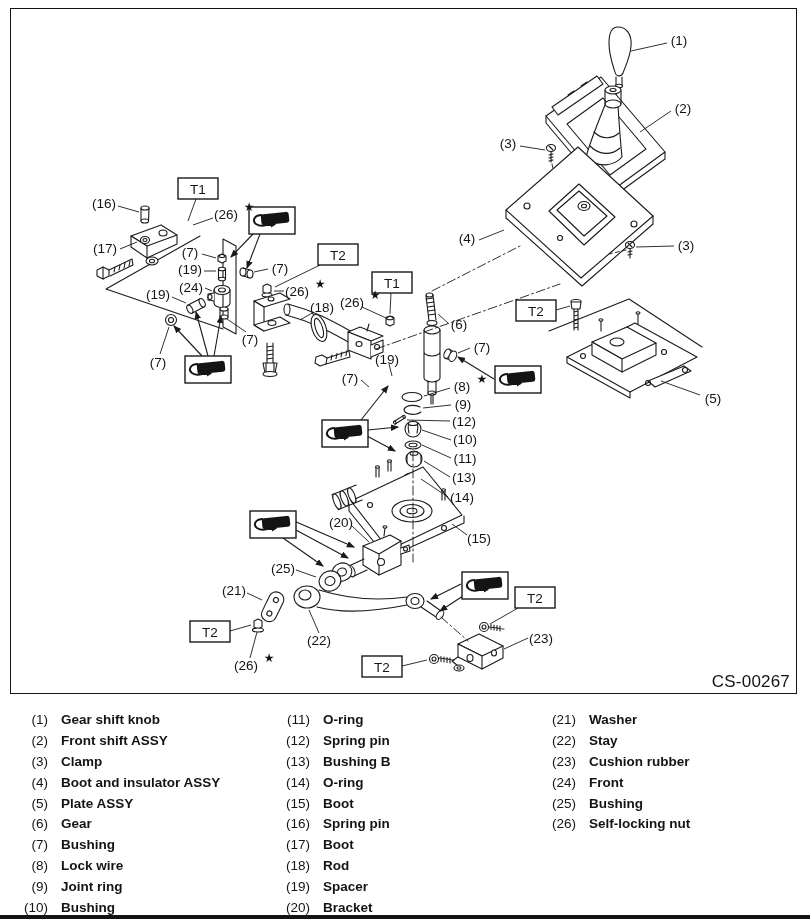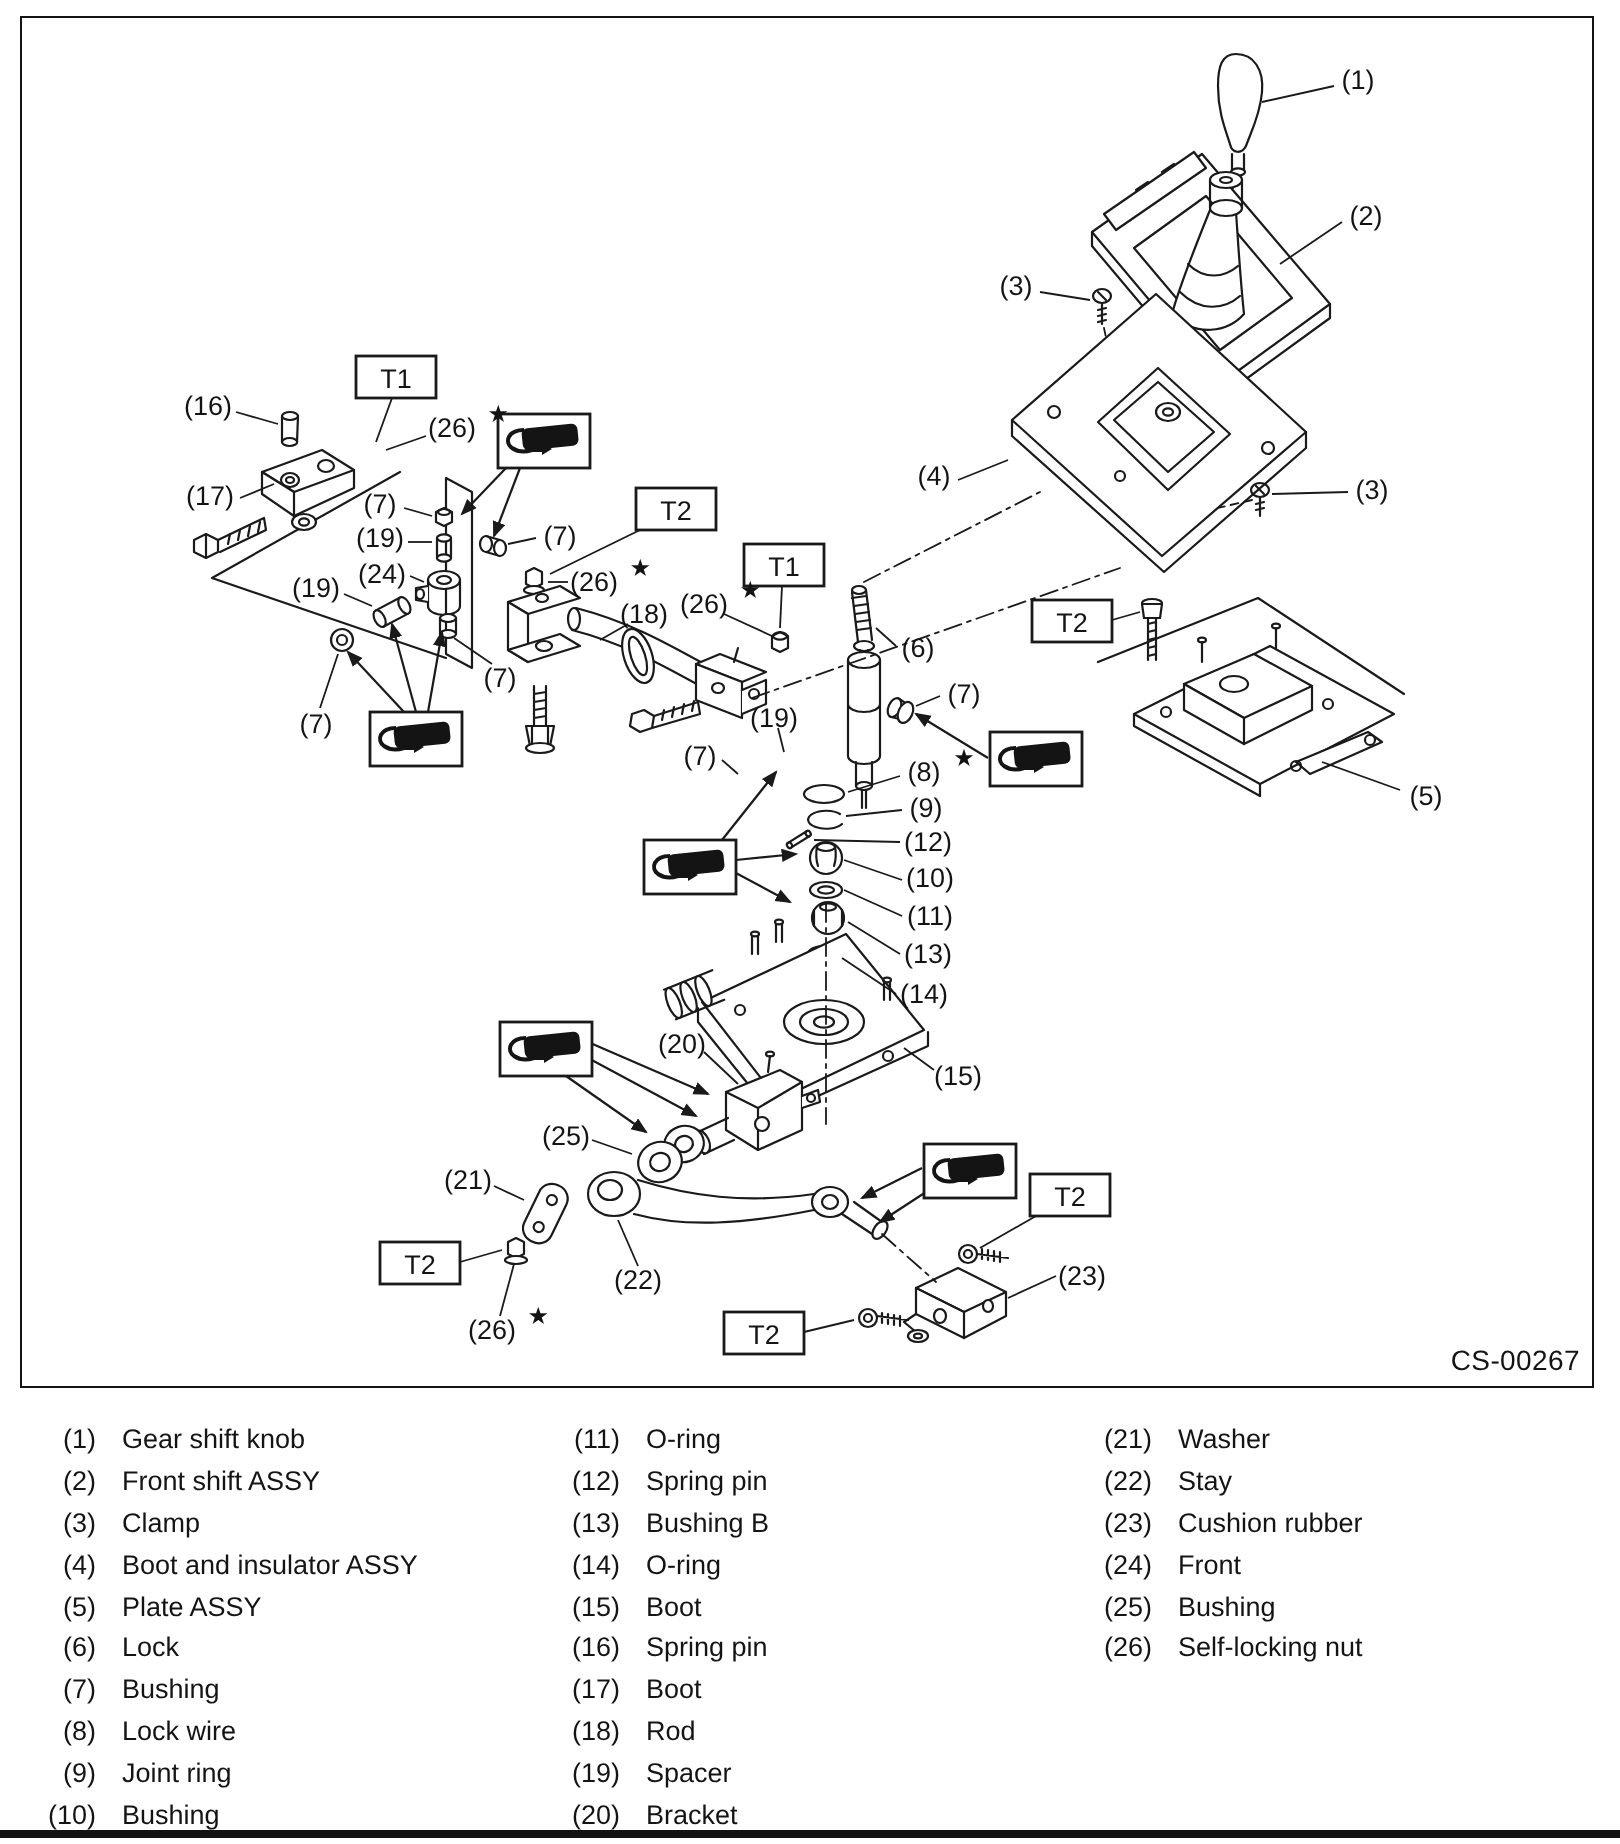--- a/index.html
+++ b/index.html
@@ -6,29 +6,29 @@
   body{width:810px;height:922px;position:relative;overflow:hidden;
        font-family:"Liberation Sans",sans-serif;color:#141414;}
   .frame{position:absolute;left:10px;top:8px;width:787px;height:686px;
          border:1.5px solid #141414;box-sizing:border-box;}
   svg{position:absolute;left:0;top:0;}
   svg text{font-family:"Liberation Sans",sans-serif;}
   .co{font-size:13.5px;fill:#141414;}
   .star{font-size:12px;fill:#141414;}
   .tb-label{font-size:13.5px;fill:#141414;}
   .cs-code{position:absolute;left:690px;top:672px;width:100px;text-align:right;
-           font-size:14px;letter-spacing:.2px;}
+           font-size:17px;letter-spacing:.2px;}
   .legend{position:absolute;left:0;top:709px;width:810px;font-size:13.5px;}
   .leg-col{position:absolute;top:0;}
   .leg-col-0{left:0;}
   .leg-col-1{left:262px;}
   .leg-col-2{left:528px;}
   .leg-row{display:flex;height:20.9px;align-items:center;}
   .leg-num{width:48px;text-align:right;flex:0 0 48px;}
-  .leg-name{margin-left:13px;white-space:nowrap;}
+  .leg-name{margin-left:13px;white-space:nowrap;font-weight:bold;}
   .bottom-rule{position:absolute;left:0;top:915px;width:810px;height:4px;background:#141414;}
 </style>
 </head>
 <body>
 
 <div class="frame"></div>
 
 <svg id="dsvg" width="810" height="700" viewBox="0 0 810 700">
   <defs>
     <marker id="ah" markerWidth="9" markerHeight="8" refX="6.5" refY="3" orient="auto">
@@ -497,21 +497,21 @@
       <div class="leg-row">
         <span class="leg-num">(4)</span>
         <span class="leg-name">Boot and insulator ASSY</span>
       </div>
       <div class="leg-row">
         <span class="leg-num">(5)</span>
         <span class="leg-name">Plate ASSY</span>
       </div>
       <div class="leg-row">
         <span class="leg-num">(6)</span>
-        <span class="leg-name">Lock</span>
+        <span class="leg-name">Gear</span>
       </div>
       <div class="leg-row">
         <span class="leg-num">(7)</span>
         <span class="leg-name">Bushing</span>
       </div>
       <div class="leg-row">
         <span class="leg-num">(8)</span>
         <span class="leg-name">Lock wire</span>
       </div>
       <div class="leg-row">

